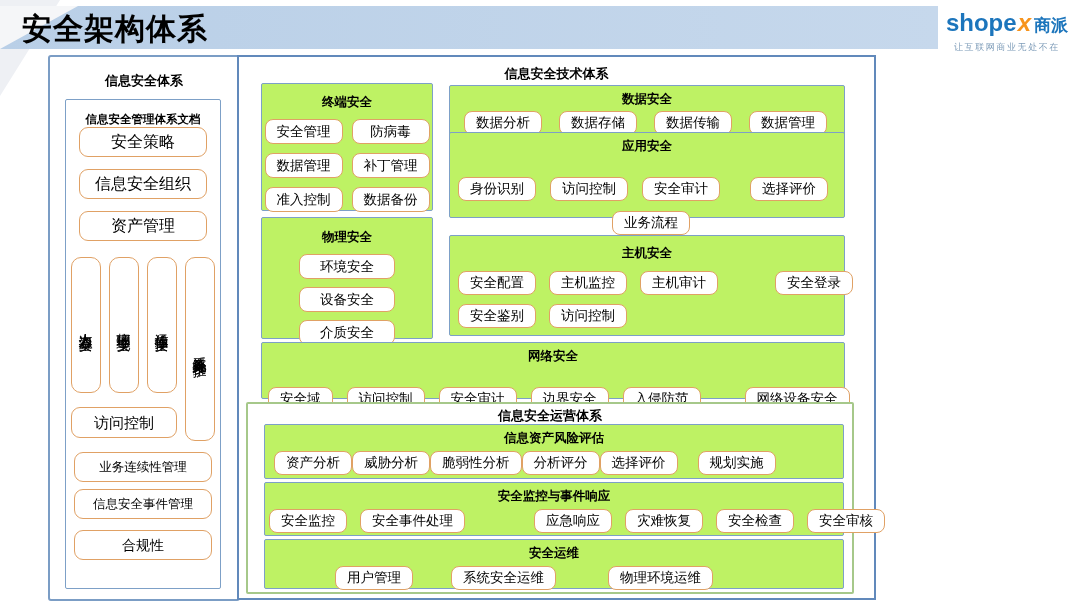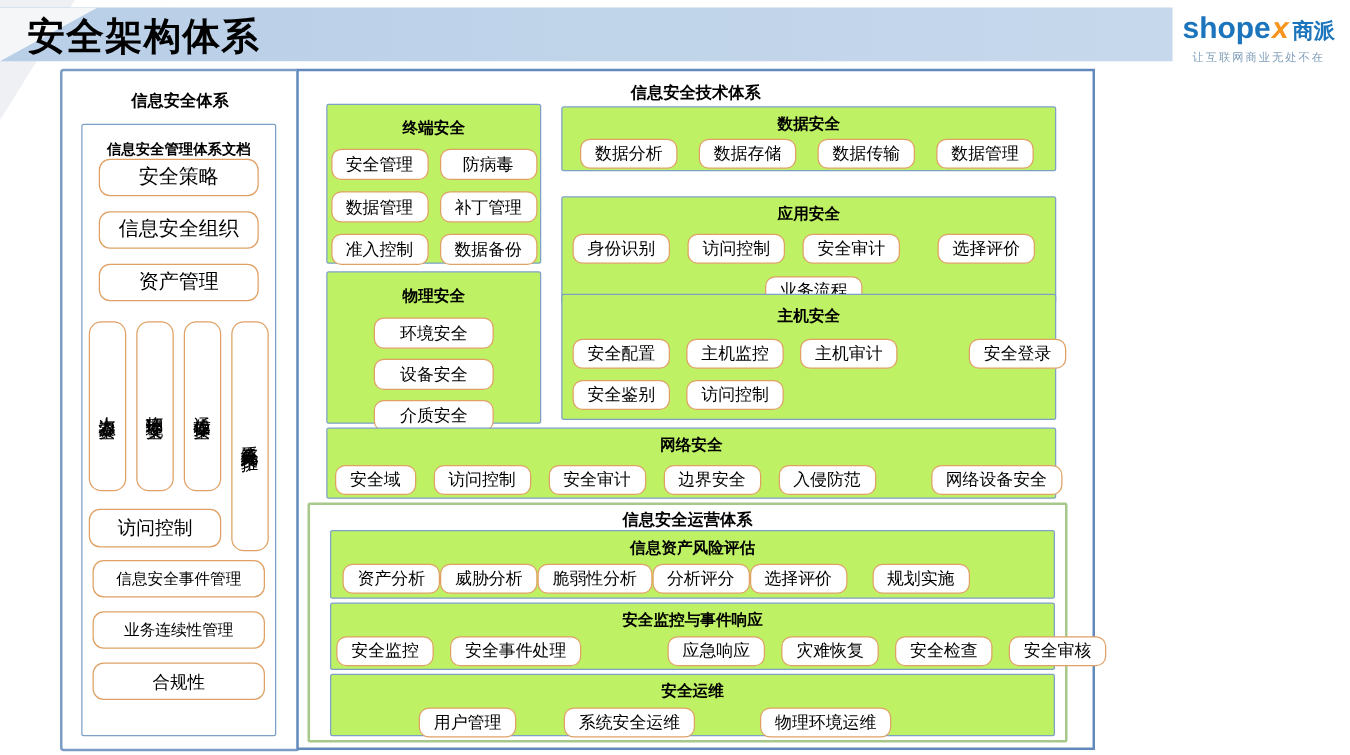--- a/index.html
+++ b/index.html
@@ -26,21 +26,21 @@
   .logo-row{font-size:24px;font-weight:bold;line-height:24px;}
   .lb{color:#1c75bc;}
   .lo{color:#f7941d;font-style:italic;margin:0 1px;}
   .lc{color:#1c75bc;font-size:17px;margin-left:2px;}
   .tagline{font-size:9px;color:#7f9db9;letter-spacing:1.6px;margin-top:3px;}
 
   
   .panel{position:absolute;background:#fff;z-index:1;}
   .sec{position:absolute;background:#bef264;border:1.5px solid #7da0c7;border-radius:2px;}
   .sec-title{text-align:center;font-size:12.5px;font-weight:bold;margin-top:5px;}
-  .row{display:flex;align-items:center;margin-top:7px;}
+  .row{display:flex;align-items:center;margin-top:22px;}
 
   .pill{border:1.5px solid #e0a165;border-radius:8px;background:#fff;
         display:inline-flex;align-items:center;justify-content:center;
         font-size:13.5px;line-height:1;padding:0 11px;height:24px;box-sizing:border-box;
         white-space:nowrap;}
 
   
   #left-panel{left:48px;top:55px;width:188px;height:542px;border:2px solid #7b9dc5;border-radius:3px;}
   .lp-title{text-align:center;font-size:13px;font-weight:bold;margin-top:15px;}
   .doc-box{position:absolute;left:15px;top:42px;width:154px;height:488px;
@@ -64,21 +64,21 @@
 
   #sec-terminal{left:22px;top:26px;width:170px;height:126px;}
   .grid2{display:grid;grid-template-columns:auto auto;gap:9px 9px;justify-content:center;
          margin-top:8px;padding:0 8px;}
   #sec-terminal .sec-title{margin-top:10px;}
   #sec-terminal .pill{height:25px;}
 
   #sec-data{left:210px;top:28px;width:394px;height:50px;}
   #sec-data .row{padding-left:14px;gap:17px;margin-top:3px;}
 
-  #sec-app{left:210px;top:100px;width:394px;height:84px;}
+  #sec-app{left:210px;top:75px;width:394px;height:84px;}
   #sec-app .row{padding-left:8px;gap:14px;}
   #sec-app .row2{margin-top:10px;flex-direction:column;}
   .ml16{margin-left:16px;}
 
   #sec-physical{left:22px;top:160px;width:170px;height:120px;}
   #sec-physical .sec-title{margin-top:11px;}
   #sec-physical .pill{display:flex;width:96px;height:25px;margin:8px auto 0;}
 
   #sec-host{left:210px;top:178px;width:394px;height:99px;}
   #sec-host .sec-title{margin-top:9px;}
@@ -128,22 +128,22 @@
       <div class="pill lp-pill first">安全策略</div>
       <div class="pill lp-pill">信息安全组织</div>
       <div class="pill lp-pill">资产管理</div>
       <div class="vrow">
         <div class="pill vpill">人力资源安全</div>
         <div class="pill vpill">物理环境安全</div>
         <div class="pill vpill">通信操作安全</div>
         <div class="pill vpill tall">系统采集开发维护</div>
         <div class="pill access-pill">访问控制</div>
       </div>
+      <div class="pill bp">业务连续性管理</div>
       <div class="pill bp first">信息安全事件管理</div>
-      <div class="pill bp">业务连续性管理</div>
       <div class="pill bp last">合规性</div>
     </div>
   </div>
 
   <div class="panel" id="tech-panel">
     <div class="tp-title">信息安全技术体系</div>
 
     <div class="sec" id="sec-terminal">
       <div class="sec-title">终端安全</div>
       <div class="grid2">

